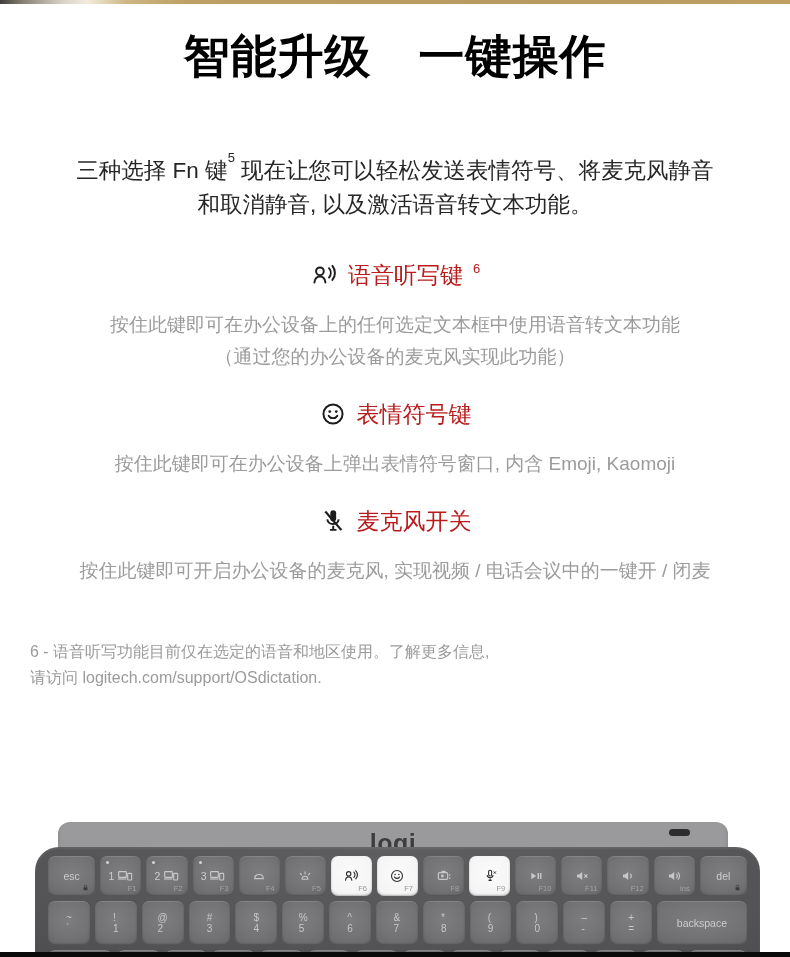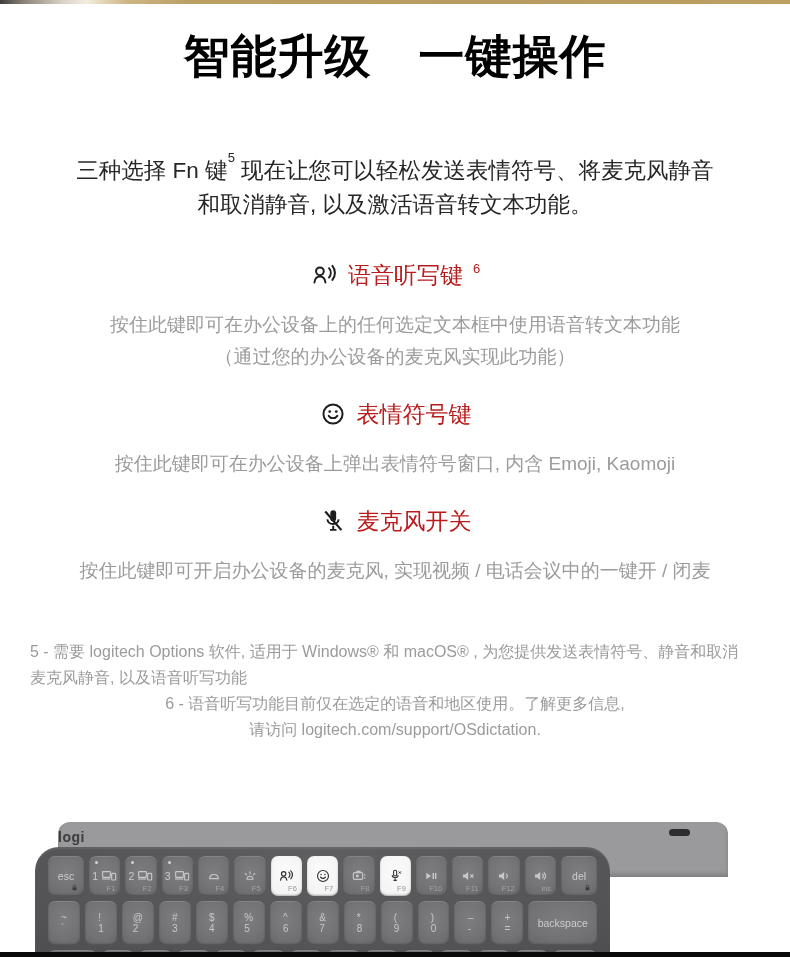--- a/index.html
+++ b/index.html
@@ -17,23 +17,23 @@
   .sec-icon{width:28px;height:28px;color:#1d1d1d;flex:0 0 auto;}
   .sec-icon svg{width:100%;height:100%;display:block;}
   .sec-body{margin-top:18px;font-size:19px;line-height:32px;color:#9b9b9b;}
   .footnotes{margin:52px 30px 0;text-align:left;font-size:16px;line-height:26px;color:#9b9b9b;}
   .footnote + .footnote{text-align:center;}
 
   
   .kb{position:absolute;left:35px;top:822px;width:725px;height:135px;}
   .kb-deck{position:absolute;left:23px;top:0;width:670px;height:55px;background:#9a9a9c;
     border-radius:12px 12px 0 0;box-shadow:inset 0 -3px 4px rgba(0,0,0,.18);}
-  .kb-logo{color:#3d3d3f;font-size:14px;font-weight:700;letter-spacing:.5px;margin-top:7px;}
+  .kb-logo{text-align:center;color:#3d3d3f;font-size:25px;font-weight:700;letter-spacing:.5px;margin-top:7px;}
   .kb-power{position:absolute;top:7px;right:38px;width:21px;height:7px;border-radius:4px;background:#2d2d2f;}
-  .kb-body{position:absolute;left:0;top:25px;width:575px;height:110px;box-sizing:border-box;
+  .kb-body{position:absolute;left:0;top:25px;width:725px;height:110px;box-sizing:border-box;
     background:radial-gradient(120% 170% at 50% 8%,#5e5e61 0%,#525255 55%,#454548 100%);
     border-radius:24px 24px 0 0;padding-top:9px;
     box-shadow:inset 0 2px 2px rgba(255,255,255,.08);}
   .krow{display:flex;gap:5px;margin:0 13px;}
   .fn-row{height:40px;}
   .num-row{height:44px;margin-top:5px;}
   .bot-row{height:32px;margin-top:5px;}
   .key{position:relative;flex:1;border-radius:7px;color:#c7c8ca;
     background:radial-gradient(85% 75% at 50% 42%,#7d7d80 0%,#737376 55%,#666669 100%);
     box-shadow:inset 0 1px 0 rgba(255,255,255,.14),inset 0 -1px 2px rgba(0,0,0,.28);}
@@ -106,24 +106,20 @@
           </svg>
         </span>
       <span>麦克风开关</span>
     </div>
     <div class="sec-body">
       <span>按住此键即可开启办公设备的麦克风, 实现视频 / 电话会议中的一键开 / 闭麦</span>
     </div>
 
     <div class="footnotes">
       <div class="footnote">
-        <span>5 - 需要 logitech Options 软件, 适用于 Windows® 和 macOS® , 为您提供发送表情符号、静音和取消</span><br>
-        <span>麦克风静音, 以及语音听写功能</span>
-      </div>
-      <div class="footnote">
         <span>6 - 语音听写功能目前仅在选定的语音和地区使用。了解更多信息,</span><br>
         <span>请访问 logitech.com/support/OSdictation.</span>
       </div>
     </div>
   </div>
 
   <div class="kb">
     <div class="kb-deck">
       <div class="kb-logo">logi</div>
       <div class="kb-power"></div>

